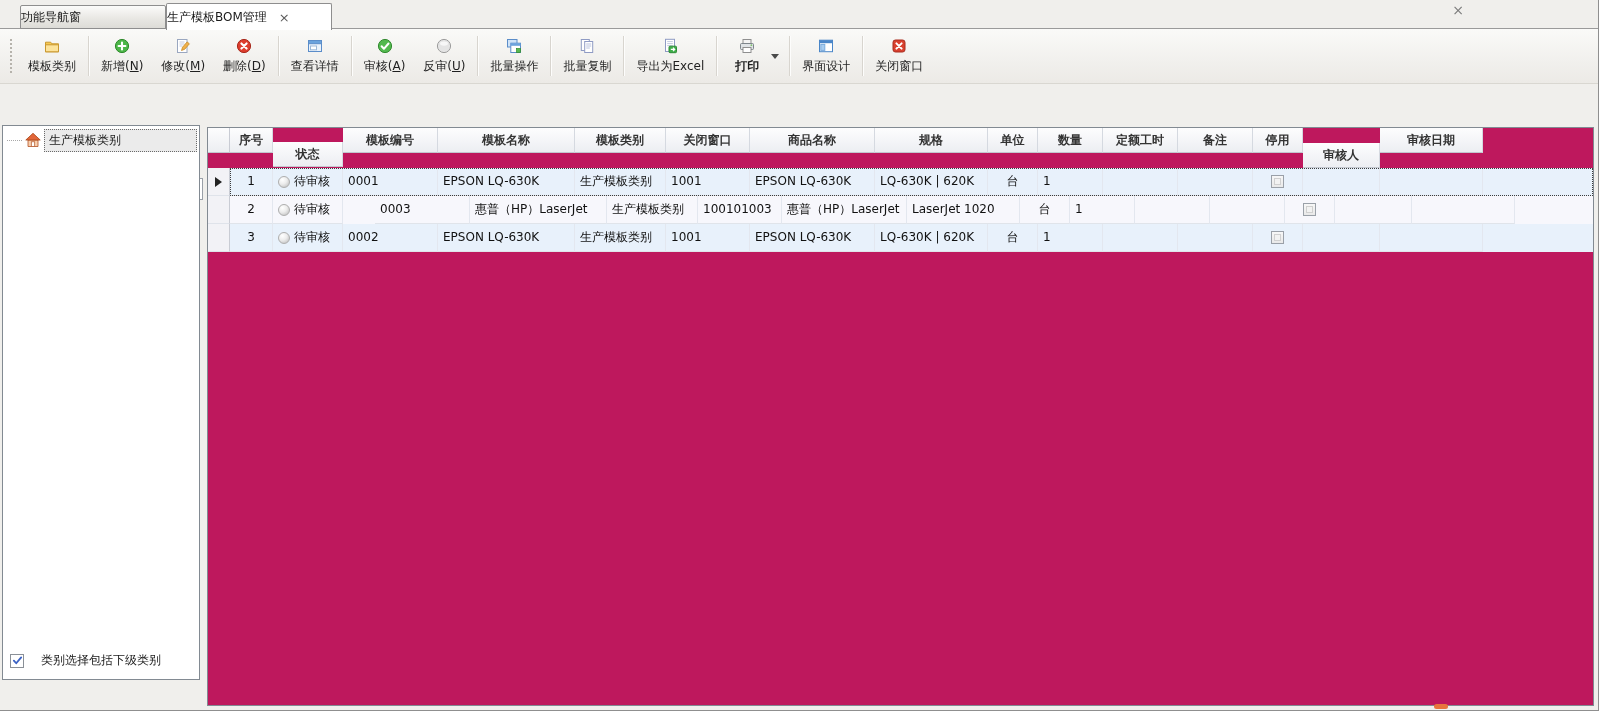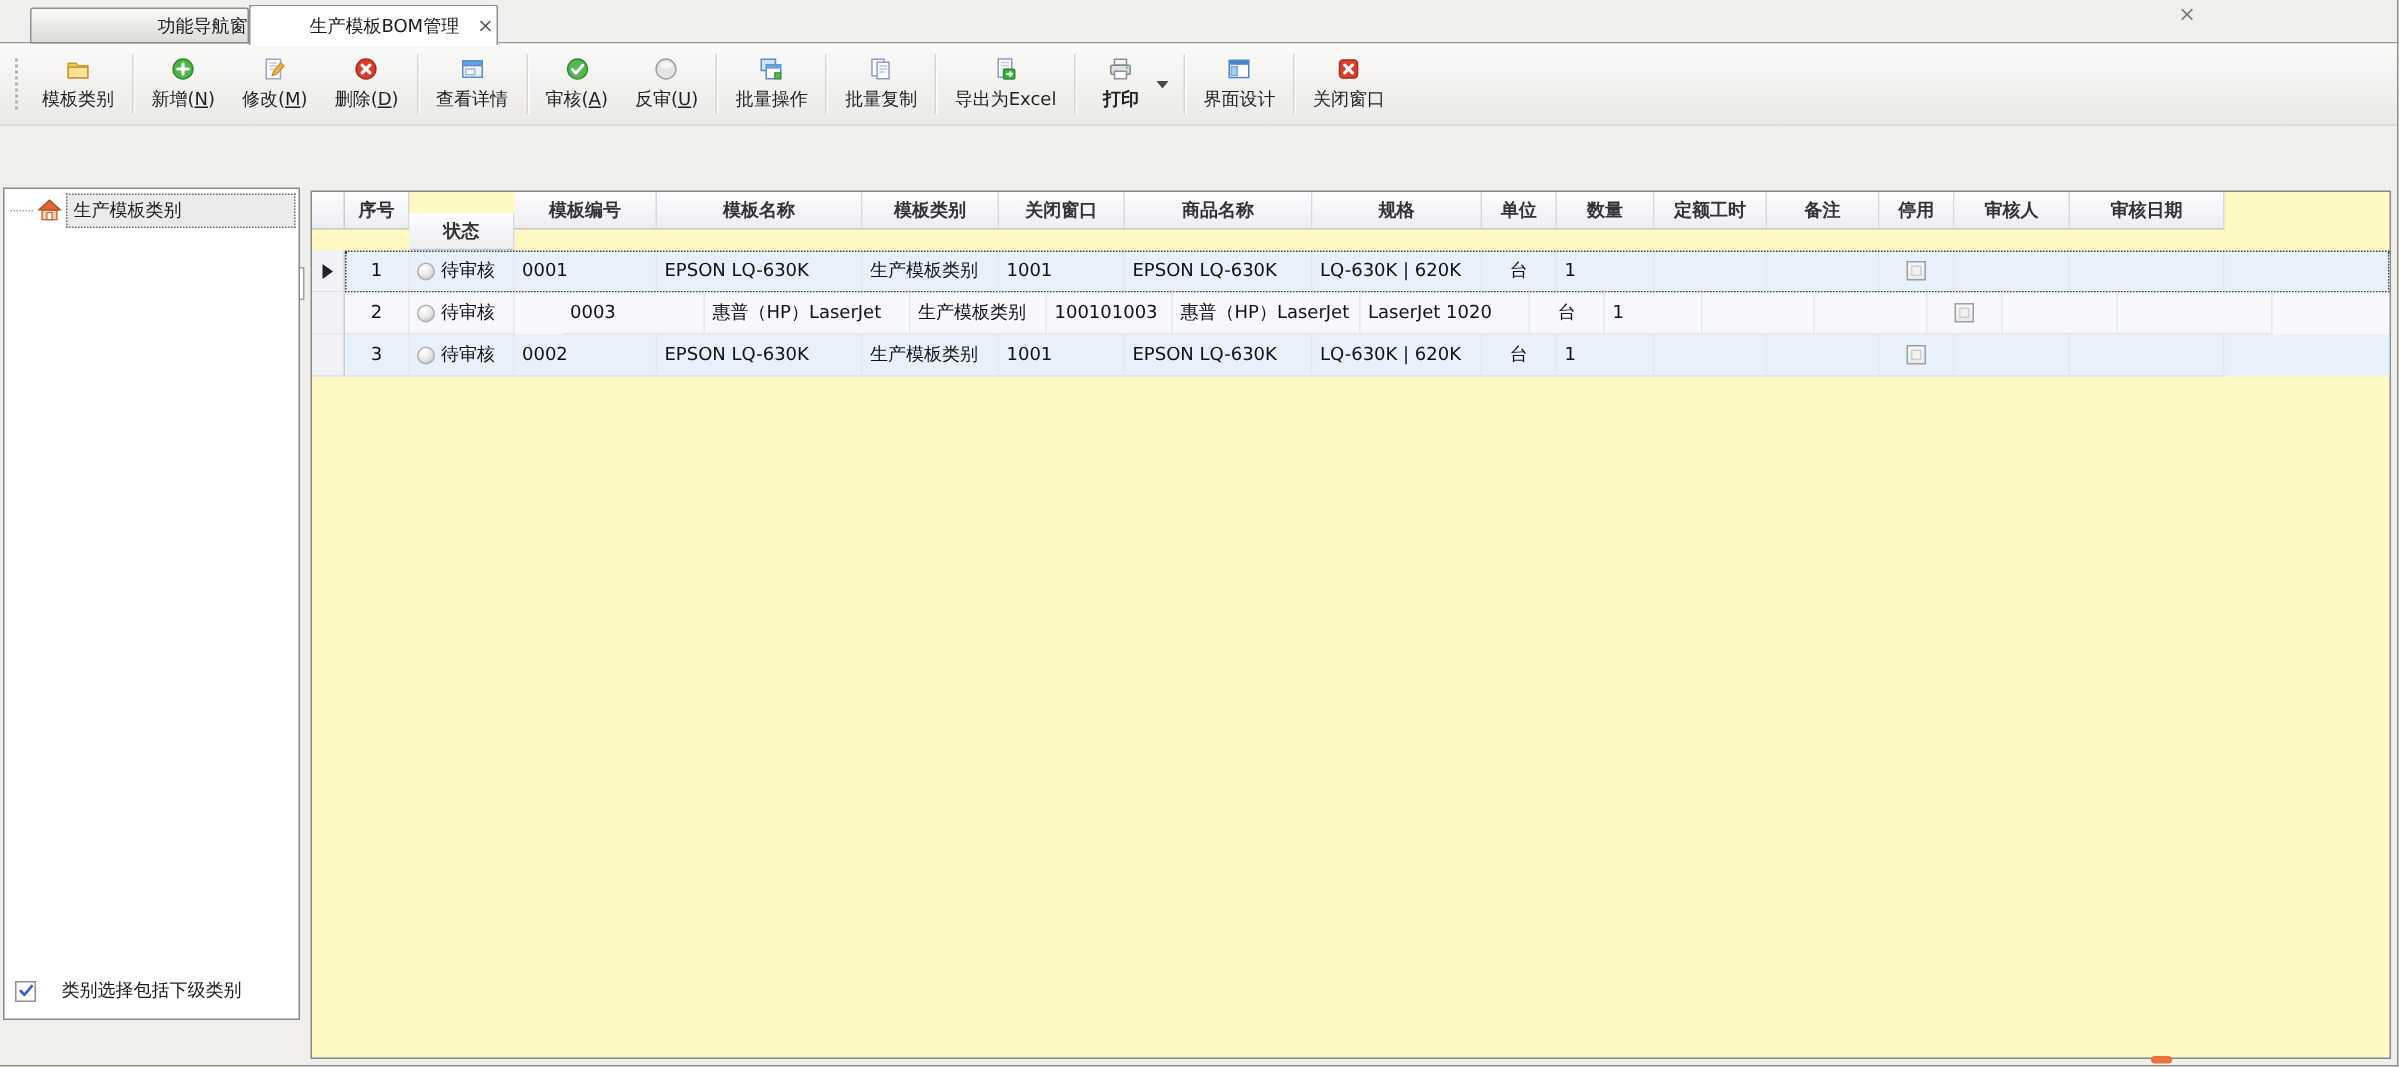--- a/index.html
+++ b/index.html
@@ -9,21 +9,21 @@
     font-size:12px; color:#1a1a1a; background:#fff;
   }
   #app {
     position:relative; width:1599px; height:711px;
     background:#f0efec; overflow:hidden;
     border-right:1px solid #8f8f8f; border-bottom:1px solid #8f8f8f;
   }
   
   .tabbar { position:absolute; left:0; top:0; width:100%; height:29px; background:#f0efec; }
   .tabbar-line { position:absolute; left:0; top:28px; width:100%; height:1px; background:#9a9a9a; }
-  .tab { position:absolute; display:flex; align-items:center; justify-content:flex-end; gap:10px;
+  .tab { position:absolute; display:flex; align-items:center; justify-content:flex-start; gap:10px;
          border:1px solid #8e8e8e; border-bottom:none; border-radius:2px 2px 0 0; cursor:default; }
   .tab.inactive { left:20px; top:5px; width:146px; height:24px;
          background:linear-gradient(180deg,#fbfbfa 0%,#e9e8e4 55%,#dddcd7 100%); z-index:1; border-bottom:1px solid #8e8e8e;}
   .tab.active { left:166px; top:3px; width:166px; height:27px; background:#fff; z-index:2; }
   .tab-close { color:#5a5a5a; font-size:13px; line-height:1; padding:0 2px; }
   .win-close { position:absolute; left:1448px; top:2px; width:20px; height:16px;
          color:#7c7c7c; font-size:14px; line-height:16px; text-align:center; }
   
   .toolbar { position:absolute; left:0; top:29px; width:100%; height:55px;
          background:linear-gradient(180deg,#fafaf8 0%,#f1f0ed 60%,#eceae6 100%);
@@ -62,21 +62,21 @@
   .treepanel { position:absolute; left:2px; top:125px; width:198px; height:555px;
         background:#fff; border:1px solid #828a92; }
   .treenode { display:flex; align-items:center; margin:3px 2px 0 4px; height:22px; }
   .tree-conn { width:15px; border-top:1px dotted #a8a8a8; flex:none; }
   .treenode .home { width:16px; height:16px; flex:none; margin:0 3px; }
   .treenode .home svg { width:16px; height:16px; display:block; }
   .treenode .tlabel { flex:1; background:#ebebeb; border:1px dotted #6a6a6a; padding:2px 4px; }
   .tree-footer { position:absolute; left:10px; top:652px;gap:17px; }
   
   .gridbox { position:absolute; left:207px; top:127px; width:1387px; height:579px;
-        background:#fef9c3; border:1px solid #828a92; overflow:hidden; }
+        background:#be185d; border:1px solid #828a92; overflow:hidden; }
   .ghead, .grow { display:flex; }
   .gh-cell { height:25px; line-height:24px; text-align:center; font-weight:bold; color:#333;
         background:linear-gradient(180deg,#fdfdfe 0%,#f3f4f7 60%,#eceef2 100%);
         border-right:1px solid #d5d9e0; border-bottom:1px solid #c3c7cf; flex:none;
         overflow:hidden; white-space:nowrap; }
   .gh-ind { background:linear-gradient(180deg,#fdfdfe,#eceef2); border-right:1px solid #c9ccd4;
         border-bottom:1px solid #c3c7cf; width:22px; height:25px; flex:none; }
   .grow { position:relative; height:28px; }
   .g-ind { width:22px; flex:none; background:#f2f2f6; border-right:1px solid #c9ccd4;
         border-bottom:1px solid #dfe3ea; display:flex; align-items:center; justify-content:center; }
@@ -325,21 +325,21 @@
         <div class="gh-cell" style="width: 137px;">模板名称</div>
         <div class="gh-cell" style="width: 91px;">模板类别</div>
         <div class="gh-cell" style="width: 84px;">关闭窗口</div>
         <div class="gh-cell" style="width: 125px;">商品名称</div>
         <div class="gh-cell" style="width: 113px;">规格</div>
         <div class="gh-cell" style="width: 50px;">单位</div>
         <div class="gh-cell" style="width: 65px;">数量</div>
         <div class="gh-cell" style="width: 75px;">定额工时</div>
         <div class="gh-cell" style="width: 75px;">备注</div>
         <div class="gh-cell" style="width: 50px;">停用</div>
-        <div class="gh-cell" style="width: 77px;">审核人</div>
+        <div class="gh-cell" style="width: 77px; margin-top: 15px;">审核人</div>
         <div class="gh-cell" style="width: 103px;">审核日期</div>
       </div>
     <div id="grid-body">
         <div class="grow blue selected">
           <div class="g-ind">
             <span class="g-arrow"></span>
           </div>
           <div class="g-cell center" style="width: 43px;">1</div>
           <div class="g-cell" style="width: 70px;">
             <span class="sphere"></span>

